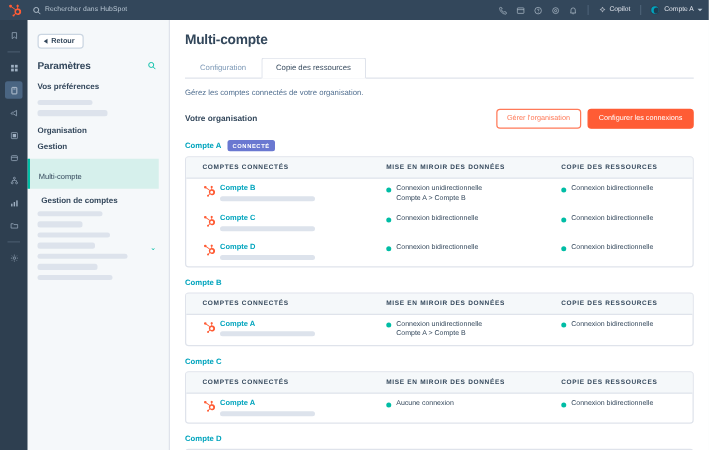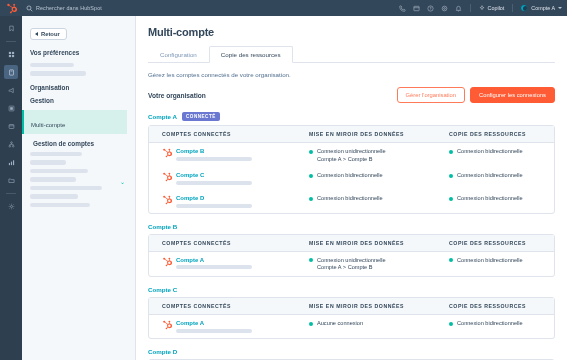--- a/index.html
+++ b/index.html
@@ -284,20 +284,27 @@
       </svg>
   </div>
 </div>
 
 <div class="sidebar">
   <div class="back-btn">
     <span class="chev-l"></span>
     <span>Retour</span>
   </div>
 
+  <div class="sb-headrow">
+    <div class="sb-title">Paramètres</div>
+    <svg width="7" height="7" viewBox="0 0 16 16">
+        <circle cx="6.8" cy="6.8" r="4.6" fill="none" stroke="#00bda5" stroke-width="1.7"></circle>
+        <line x1="10.3" y1="10.3" x2="14.4" y2="14.4" stroke="#00bda5" stroke-width="1.7"></line>
+      </svg>
+  </div>
 
   <div class="sb-section">Vos préférences</div>
   <div class="ph-bar" style="width:44px"></div>
   <div class="ph-bar" style="width:56px;margin-bottom:8px"></div>
 
   <div class="sb-section">Organisation</div>
   <div class="sb-section" style="margin-bottom:2px">Gestion</div>
 
   <div class="sb-active">
     <span>Multi-compte</span>

